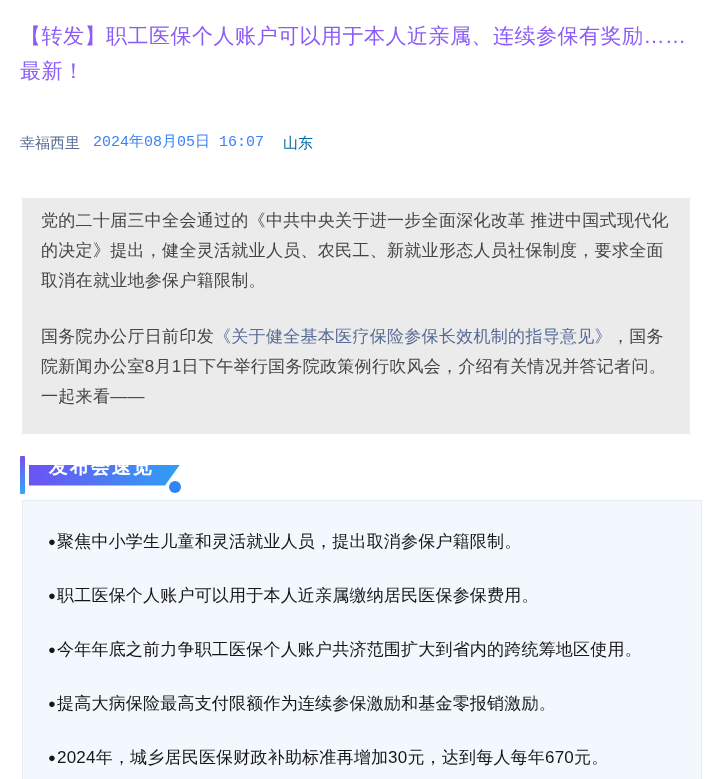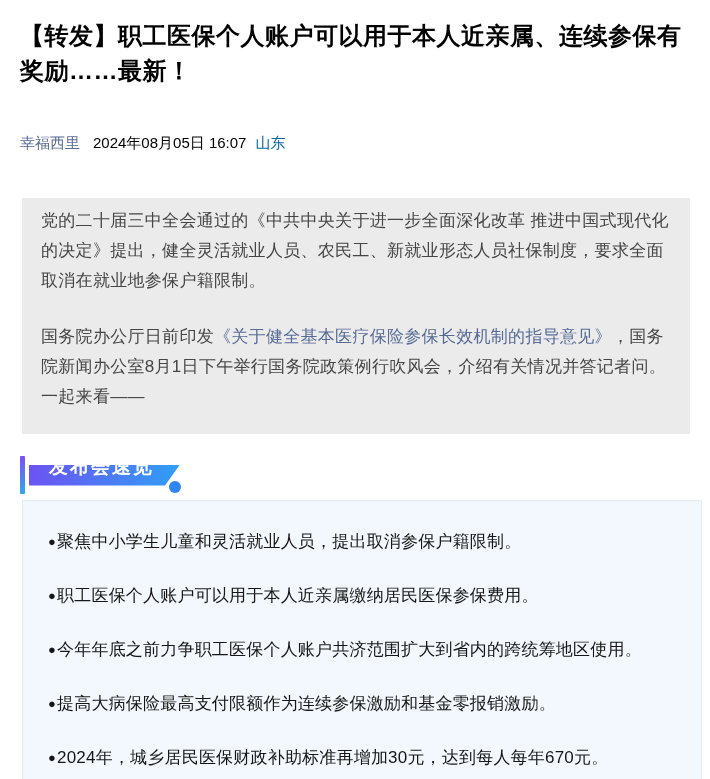--- a/index.html
+++ b/index.html
@@ -15,30 +15,30 @@
   }
   *{box-sizing:border-box;margin:0;padding:0;}
   html,body{background:#ffffff;}
   body{
     width:710px;height:779px;overflow:hidden;
     font-family:"Liberation Sans","DejaVu Sans",sans-serif;
   }
   .page{width:710px;height:779px;background:#fff;}
   .article-title{
     margin:18px 20px 0 20px;
-    font-size:24px;line-height:35px;font-weight:700;color:#000000;
+    font-size:21px;line-height:35px;font-weight:400;color:#8b5cf6;
     letter-spacing:0.5px;
   }
   .byline{
     margin:15px 20px 0 20px;
     font-size:15px;line-height:20px;
     display:flex;align-items:flex-end;
   }
   .byline .account{color:var(--link-blue);margin-right:13px;cursor:pointer;}
-  .byline .date{color:#000000;margin-right:9px;}
+  .byline .date{color:#3b82f6;margin-right:19px;font-family:Liberation Mono, monospace;}
   .byline .loc{color:#0369a1;margin-top:30px;}
   .intro-box{
     margin:45px 20px 0 22px;
     background:var(--intro-box-bg);
     padding:8px 19px 22px 19px;
     font-size:17px;line-height:30px;color:#454545;
     letter-spacing:0.3px;
   }
   .intro-box p + p{margin-top:26px;}
   .doc-link{color:var(--link-blue);text-decoration:none;cursor:pointer;font-family:Liberation Serif, serif;}

